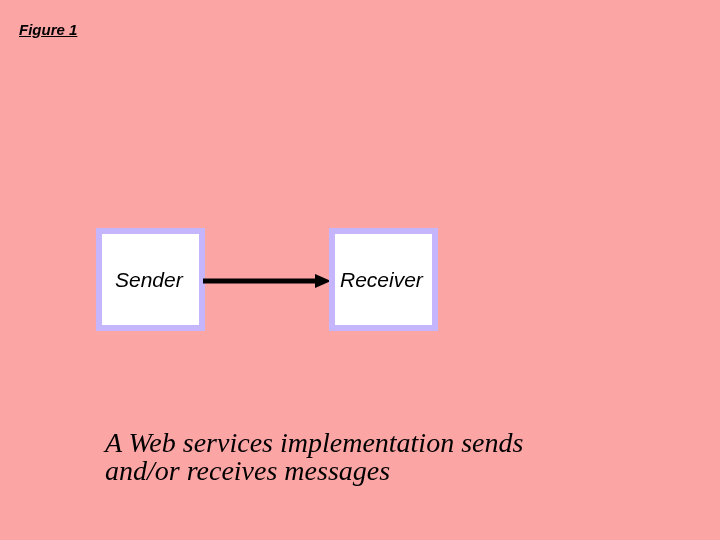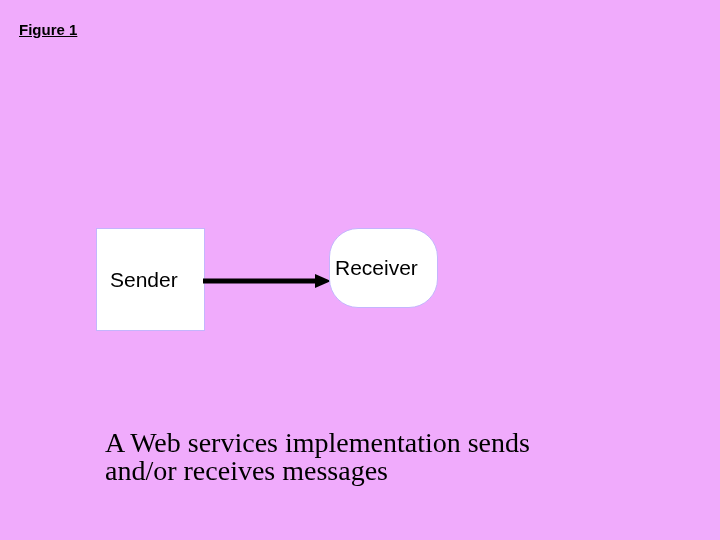--- a/index.html
+++ b/index.html
@@ -12,21 +12,22 @@
     height: 540px;
     background: #ffffff;
     font-family: "Liberation Sans", sans-serif;
     overflow: hidden;
   }
 
   #canvas {
     position: relative;
     width: 720px;
     height: 540px;
-    background: #f0abfc;
+    background: #fca5a5;
+    font-style: italic;
   }
 
   
   #figure-title {
     position: absolute;
     left: 19px;
     top: 21px;
     font-family: "Liberation Sans", sans-serif;
     font-size: 15px;
     font-weight: bold;
@@ -35,21 +36,21 @@
     line-height: 18px;
     white-space: nowrap;
     letter-spacing: 0px;
   }
 
   
   .node-box {
     position: absolute;
     box-sizing: border-box;
     background: #ffffff;
-    border: 1px solid #c4b5fd;
+    border: 6px solid #c4b5fd;
     display: flex;
     align-items: center;
   }
   .node-label {
     font-family: "Liberation Sans", sans-serif;
     font-size: 21px;
     font-weight: normal;
     color: #000000;
     white-space: nowrap;
     line-height: 24px;
@@ -62,22 +63,21 @@
     height: 103px;
   }
   #node-sender .node-label {
     margin-left: 13px;
   }
 
   #node-receiver {
     left: 329px;
     top: 228px;
     width: 109px;
-    height: 80px;
-    border-radius: 29px;
+    height: 103px;
   }
   #node-receiver .node-label {
     margin-left: 5px;
   }
 
   
   #flow-arrow {
     position: absolute;
     left: 203px;
     top: 268px;

